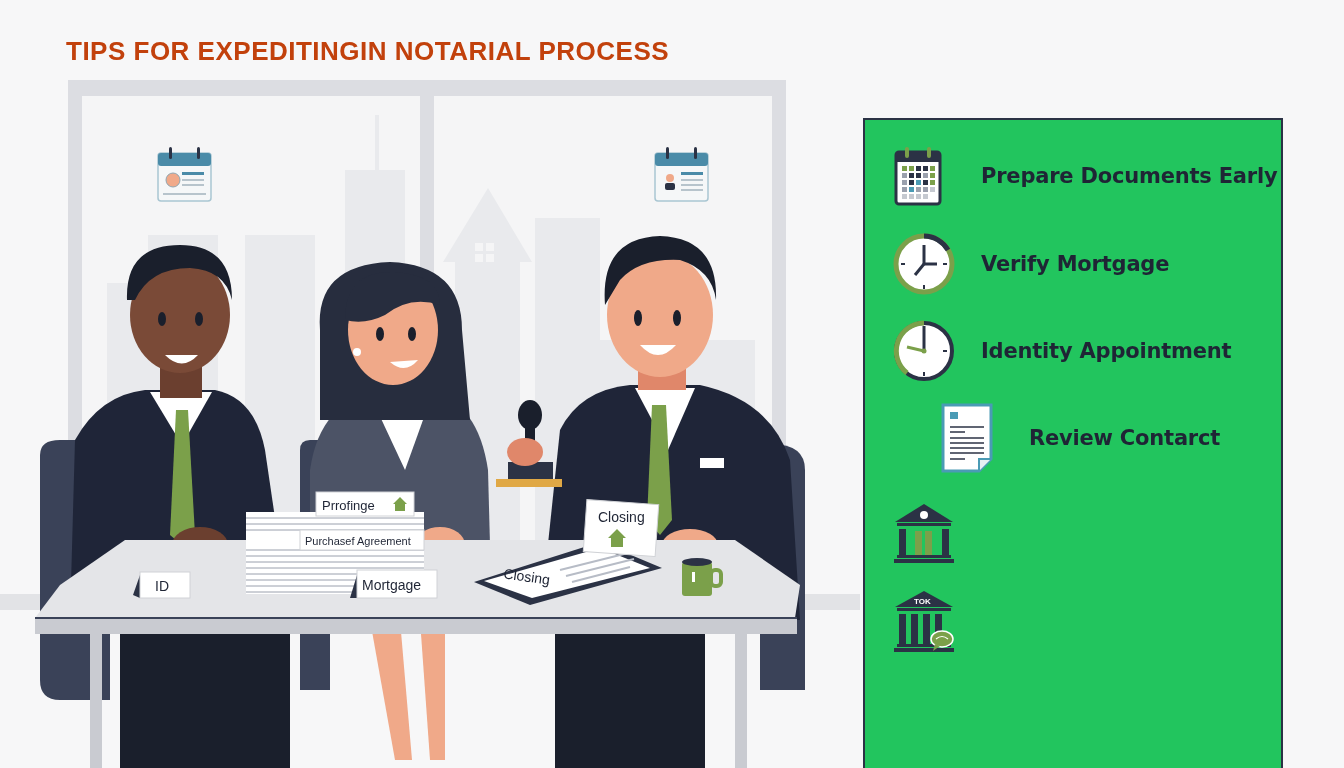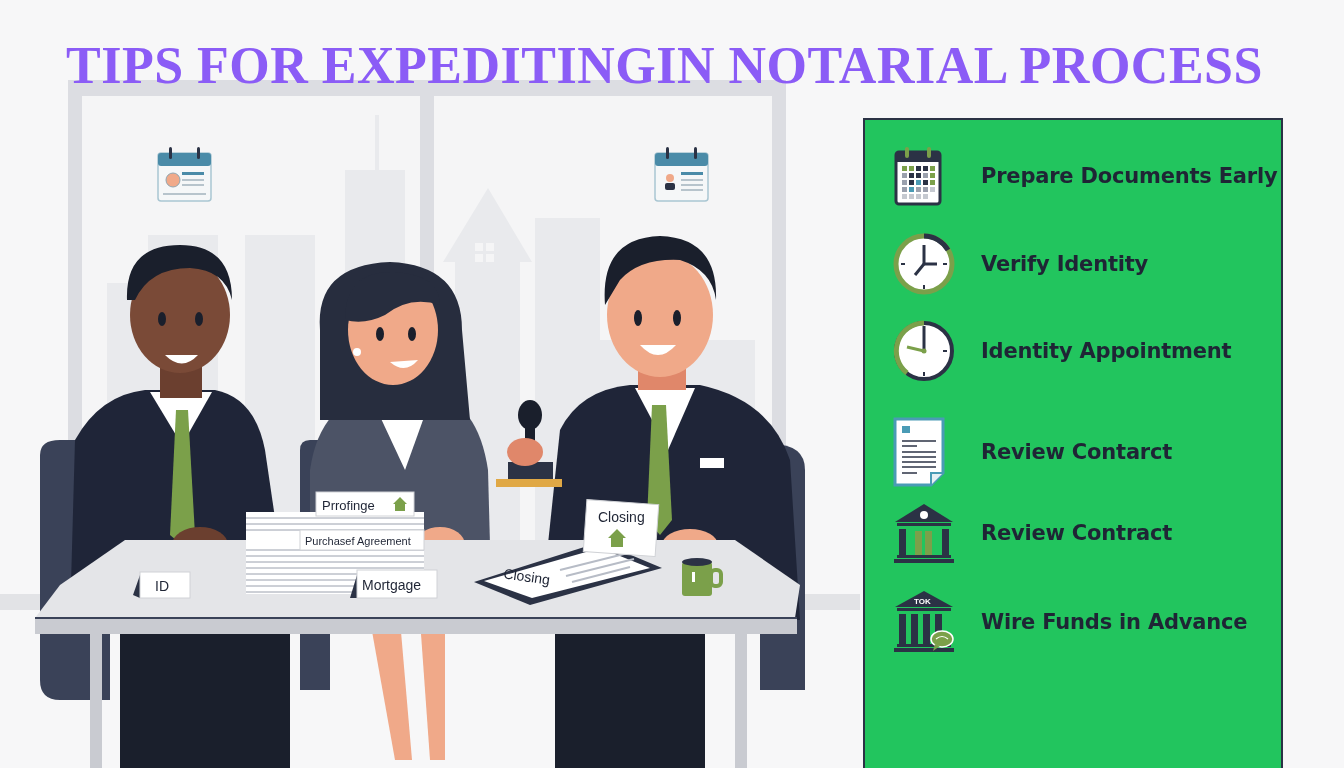--- a/index.html
+++ b/index.html
@@ -1,18 +1,18 @@
 <!DOCTYPE html>
 <html><head>
 <meta charset="utf-8">
 <style>
   * { box-sizing: border-box; margin: 0; padding: 0; }
   html, body { width: 1344px; height: 768px; overflow: hidden; background: #f7f7f8; font-family: "DejaVu Sans", sans-serif; }
   .stage { position: relative; width: 1344px; height: 768px; background: #f7f7f8; }
-  .title { position: absolute; left: 66px; top: 36px; font-family: Liberation Serif, serif; font-weight: 700; font-size: 52px; color: #8b5cf6; letter-spacing: 0.5px; white-space: nowrap; }
+  .title { position: absolute; left: 66px; top: 36px; font-family: Liberation Sans, sans-serif; font-weight: 700; font-size: 26px; color: #c2410c; letter-spacing: 0.5px; white-space: nowrap; }
   .scene { position: absolute; left: 0; top: 0; width: 860px; height: 768px; }
   .tips-panel { position: absolute; left: 863px; top: 118px; width: 420px; height: 711px; border: 2px solid #2b3245; background: #22c55e; }
   .tip { position: absolute; left: 0; width: 100%; height: 60px; display: flex; align-items: center; }
   .tip .ico { position: absolute; left: 28px; width: 64px; height: 64px; display: flex; align-items: center; }
   .tip .label { position: absolute; left: 116px; font-family: "DejaVu Sans", sans-serif; font-size: 21px; font-weight: 600; color: #1f2535; white-space: nowrap; letter-spacing: -0.2px; }
   .svg-text { font-family: "Liberation Sans", sans-serif; }
 </style>
 </head>
 <body>
 
@@ -238,41 +238,41 @@
           <line x1="31" y1="31" x2="31" y2="12" stroke="#2b3245" stroke-width="3"></line>
           <line x1="31" y1="31" x2="44" y2="31" stroke="#2b3245" stroke-width="3"></line>
           <line x1="31" y1="31" x2="22" y2="42" stroke="#2b3245" stroke-width="3"></line>
           <g fill="#2b3245">
               <rect x="30" y="52" width="2" height="4"></rect>
               <rect x="8" y="30" width="4" height="2"></rect>
               <rect x="50" y="30" width="4" height="2"></rect>
             </g>
         </svg>
       </span>
-      <span class="label">Verify Identity</span>
+      <span class="label">Verify Mortgage</span>
     </div>
 
     <div class="tip" style="top:201px;">
       <span class="ico">
         <svg width="62" height="62" viewBox="0 0 62 62">
           <circle cx="31" cy="31" r="28" fill="#fff" stroke="#2b3245" stroke-width="4"></circle>
           <path d="M31 3 A28 28 0 0 0 14 53" fill="none" stroke="#7ba04a" stroke-width="5"></path>
           <line x1="31" y1="31" x2="31" y2="6" stroke="#2b3245" stroke-width="3"></line>
           <line x1="31" y1="31" x2="14" y2="27" stroke="#7ba04a" stroke-width="3"></line>
           <circle cx="31" cy="31" r="2.5" fill="#7ba04a"></circle>
           <g fill="#2b3245">
               <rect x="30" y="52" width="2" height="4"></rect>
               <rect x="50" y="30" width="4" height="2"></rect>
             </g>
         </svg>
       </span>
       <span class="label">Identity Appointment</span>
     </div>
 
-    <div class="tip" style="top:302px;">
+    <div class="tip" style="top:288px;margin-left:48px;">
       <span class="ico">
         <svg width="52" height="70" viewBox="0 0 52 70">
           <path d="M2 2 L50 2 L50 56 L38 68 L2 68 Z" fill="#fff" stroke="#4a9bb5" stroke-width="3"></path>
           <path d="M38 68 L38 56 L50 56" fill="#e6f0f3" stroke="#4a9bb5" stroke-width="2"></path>
           <rect x="9" y="9" width="8" height="7" fill="#4a9bb5"></rect>
           <g stroke="#2b3245" stroke-width="1.5">
             <line x1="9" y1="24" x2="43" y2="24"></line>
               <line x1="9" y1="29" x2="24" y2="29"></line>
             <line x1="9" y1="35" x2="43" y2="35"></line>
               <line x1="9" y1="40" x2="43" y2="40"></line>
@@ -292,37 +292,35 @@
           <circle cx="31" cy="13" r="4" fill="#fff"></circle>
           <rect x="4" y="21" width="54" height="3" fill="#2b3245"></rect>
           <rect x="6" y="27" width="7" height="26" fill="#2b3245"></rect>
           <rect x="49" y="27" width="7" height="26" fill="#2b3245"></rect>
           <rect x="22" y="29" width="7" height="24" fill="#7ba04a"></rect>
           <rect x="32" y="29" width="7" height="24" fill="#7ba04a"></rect>
           <rect x="4" y="53" width="54" height="3" fill="#2b3245"></rect>
           <rect x="1" y="57" width="60" height="4" fill="#2b3245"></rect>
         </svg>
       </span>
-      <span class="label">Review Contract</span>
     </div>
 
     <div class="tip" style="top:472px;">
       <span class="ico">
         <svg width="62" height="66" viewBox="0 0 62 66">
           <polygon points="31,2 60,18 2,18" fill="#2b3245"></polygon>
           <text class="svg-text" x="21" y="15" font-size="8" font-weight="700" fill="#fff">TOK</text>
           <rect x="4" y="19" width="54" height="3" fill="#2b3245"></rect>
           <rect x="6" y="25" width="7" height="30" fill="#2b3245"></rect>
           <rect x="18" y="25" width="7" height="30" fill="#2b3245"></rect>
           <rect x="30" y="25" width="7" height="30" fill="#2b3245"></rect>
           <rect x="42" y="25" width="7" height="30" fill="#2b3245"></rect>
           <rect x="4" y="55" width="54" height="3" fill="#2b3245"></rect>
           <rect x="1" y="59" width="60" height="4" fill="#2b3245"></rect>
           <ellipse cx="49" cy="50" rx="11" ry="8" fill="#7ba04a" stroke="#fff" stroke-width="1.5"></ellipse>
           <path d="M42 55 L40 62 L47 57 Z" fill="#7ba04a"></path>
           <path d="M43 50 Q49 45 55 50" fill="none" stroke="#fff" stroke-width="1.2"></path>
         </svg>
       </span>
-      <span class="label">Wire Funds in Advance</span>
     </div>
 
   </div>
 </div>
 
 </body></html>

